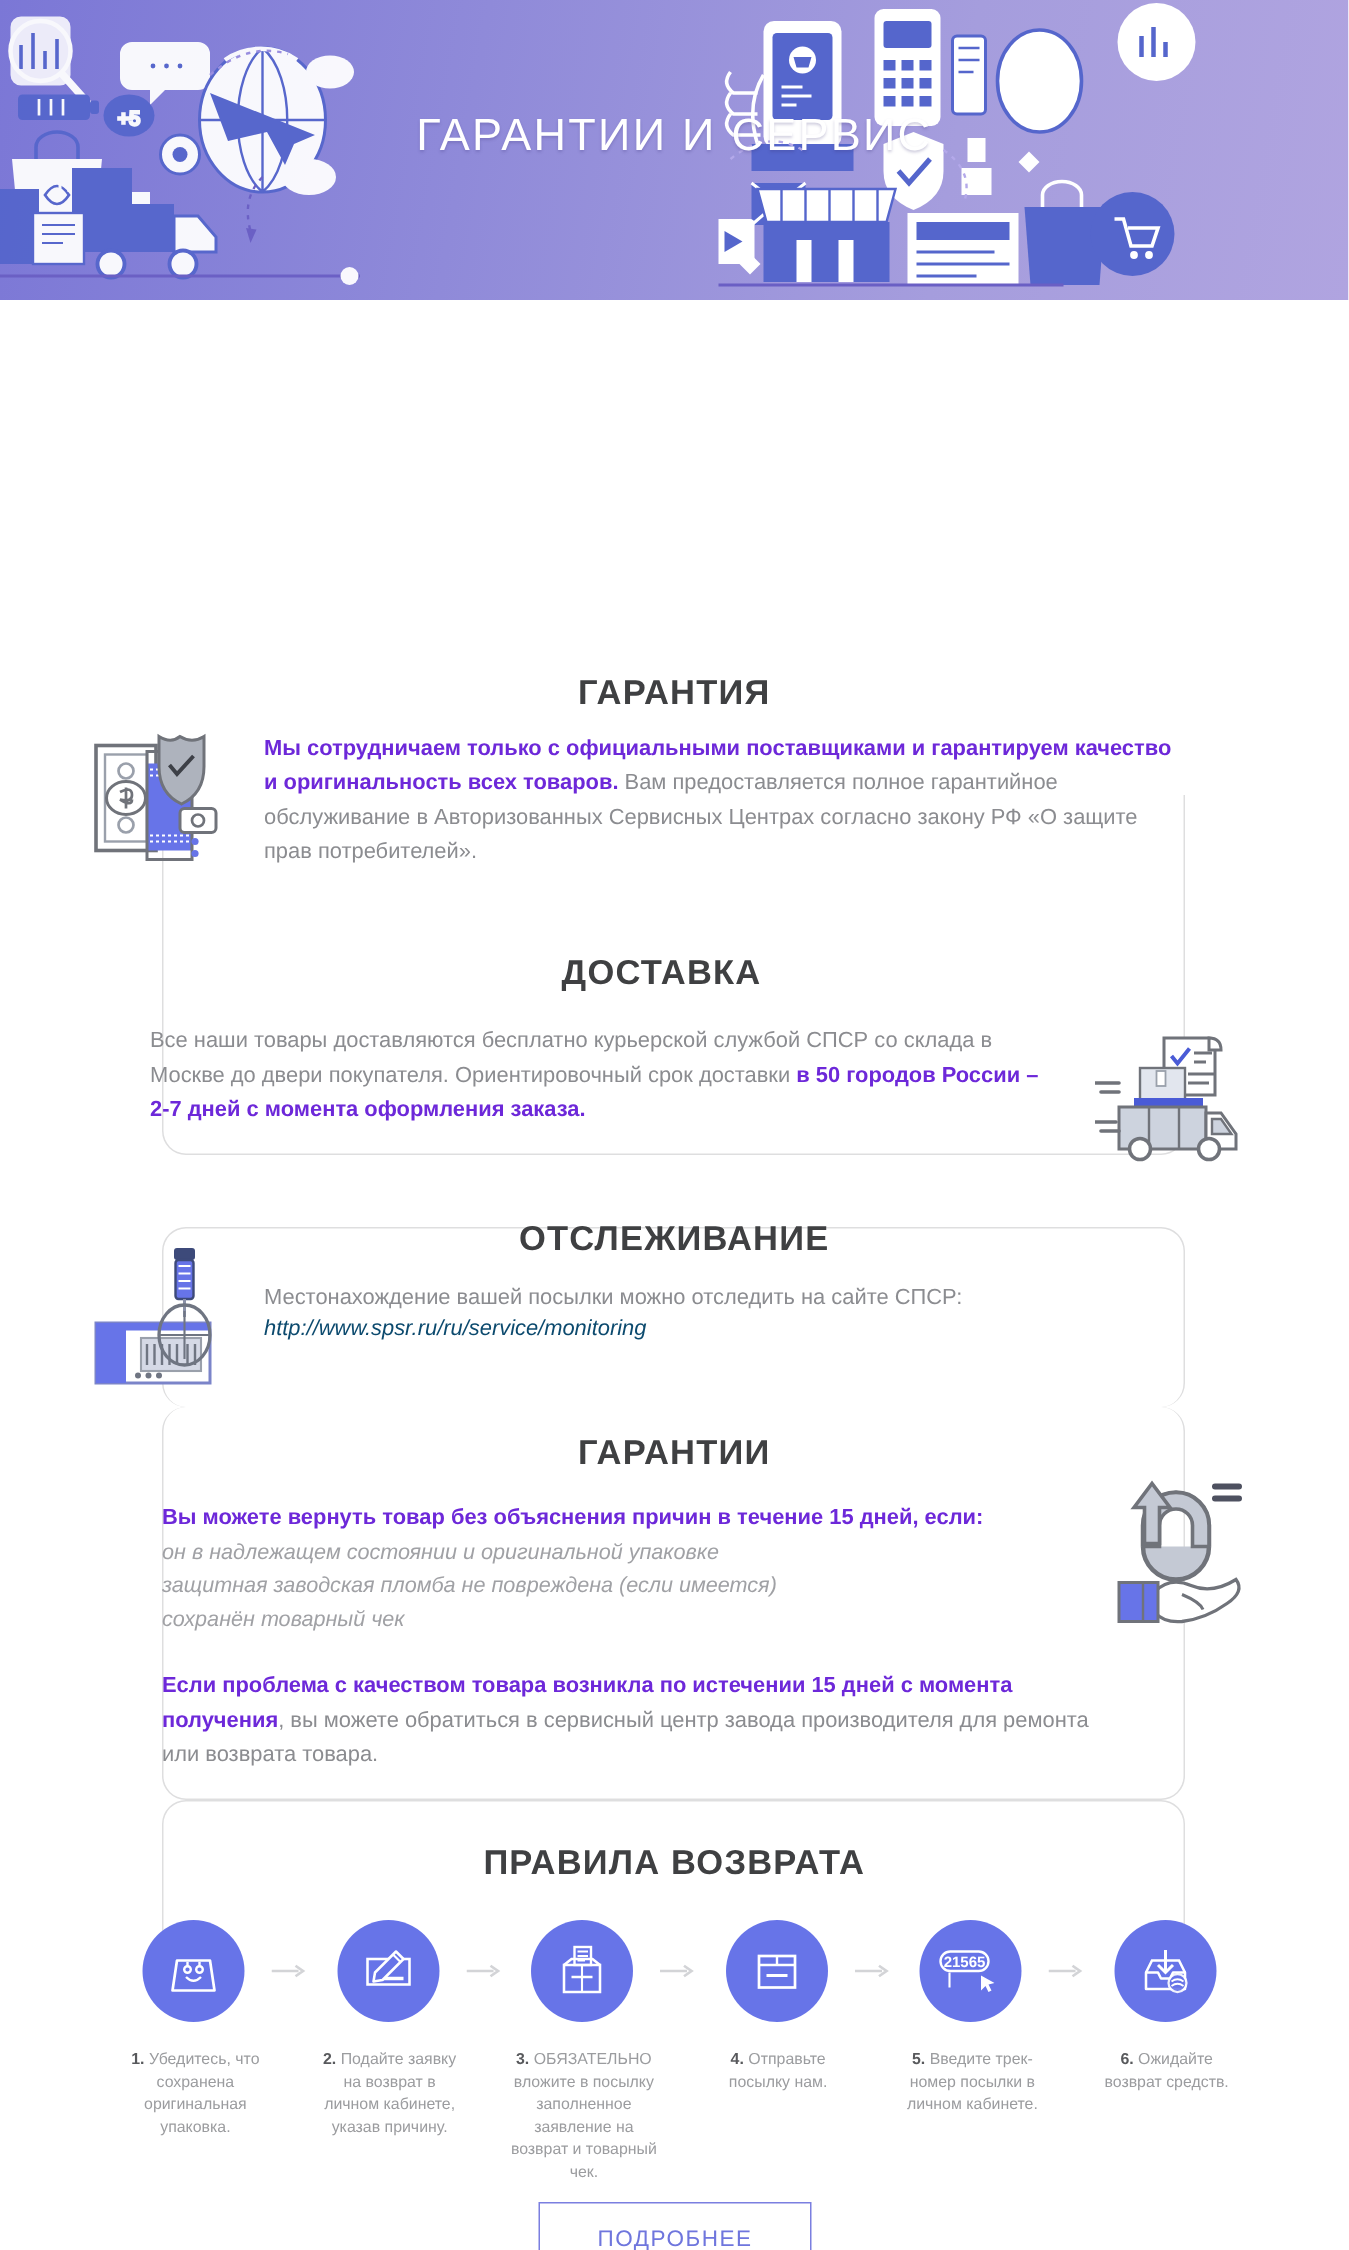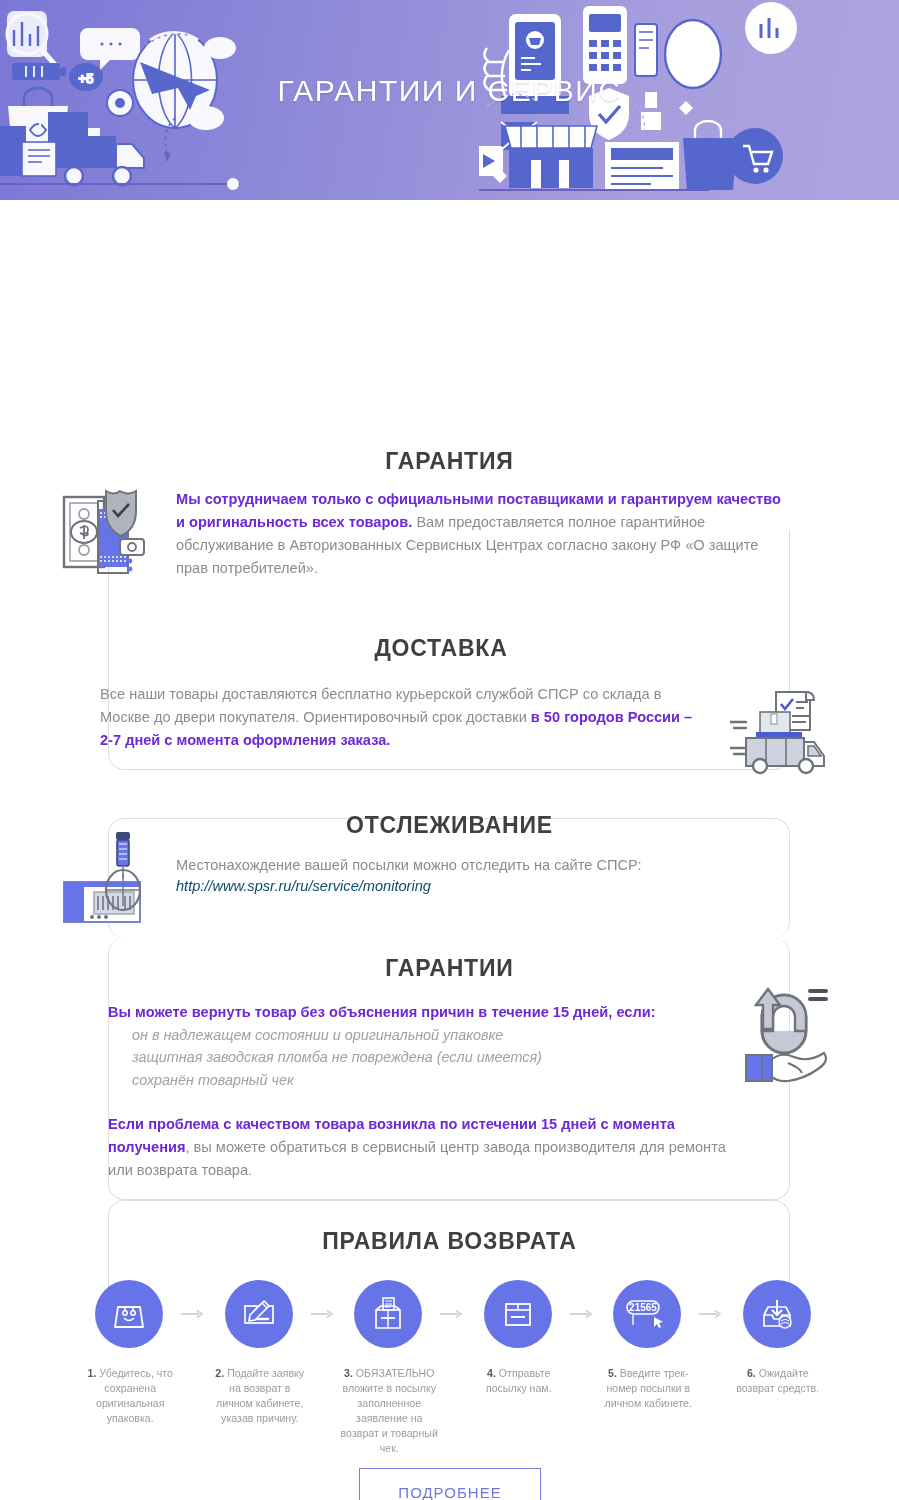--- a/index.html
+++ b/index.html
@@ -44,21 +44,21 @@
     color:#3f4042;
     letter-spacing:.8px;
   }
   .body-text{
     font-size:14.6px;
     line-height:1.58;
     color:#8b8c90;
     font-weight:400;
   }
   .body-text b,.bold{color:#6d28d9;font-weight:700;}
-  .italic-line{font-style:italic;color:#a0a1a5;font-size:14.4px;line-height:1.55;padding-left:24px;}
+  .italic-line{font-style:italic;color:#a0a1a5;font-size:14.4px;line-height:1.55;}
 
   
   .conn{position:absolute;border:1.4px solid #dededf;border-radius:16px;}
 
   
   .sec{position:absolute;}
 
   
   #sec-warranty{left:0;top:248px;width:899px;}
   #sec-warranty .txt{position:absolute;left:176px;top:40px;width:610px;}

